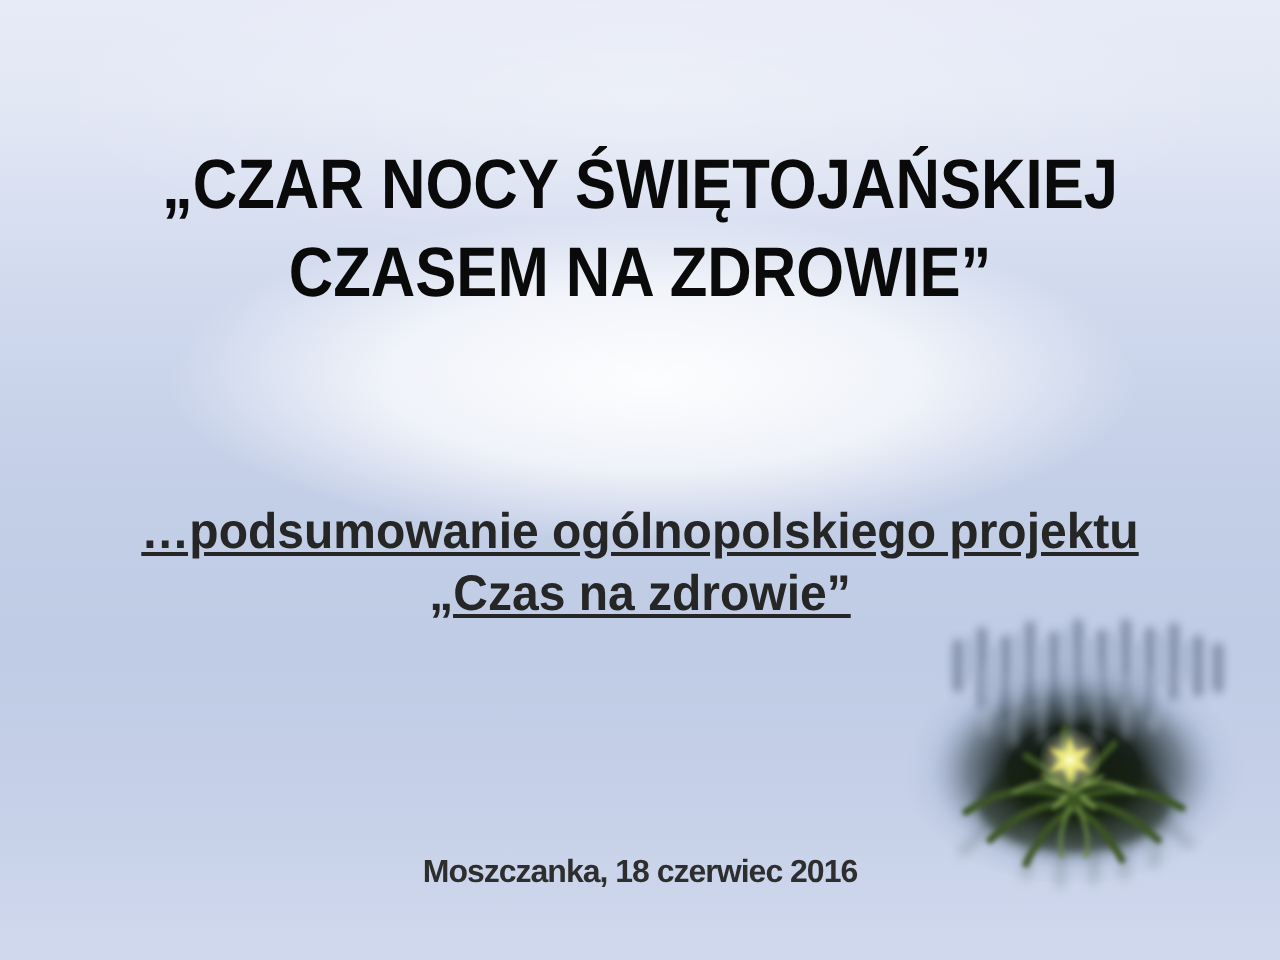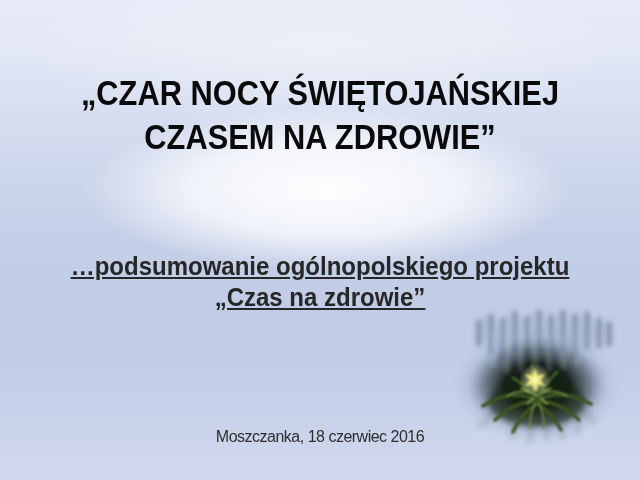--- a/index.html
+++ b/index.html
@@ -22,21 +22,21 @@
   .title .tline { transform: scaleX(0.88); transform-origin: 50% 50%; white-space: nowrap; }
   .subtitle {
     position: absolute; top: 251px; left: 0; width: 640px;
     text-align: center; font-weight: bold; font-size: 25px; line-height: 31px;
     color: #262626;
     text-decoration: underline;
   }
   .subtitle .sline { transform: scaleX(0.96); transform-origin: 50% 50%; white-space: nowrap; }
   .footer {
     position: absolute; top: 428px; left: 0; width: 640px;
-    text-align: center; font-weight: normal; font-size: 16px; letter-spacing: -0.5px;
+    text-align: center; font-weight: bold; font-size: 16px; letter-spacing: -0.5px;
     color: #2e2e2e;
   }
   .plant { position: absolute; left: 443px; top: 300px; width: 192px; height: 152px; }
   .plant svg { display: block; }
 </style>
 </head>
 <body>
 
 <div class="slide">
 

